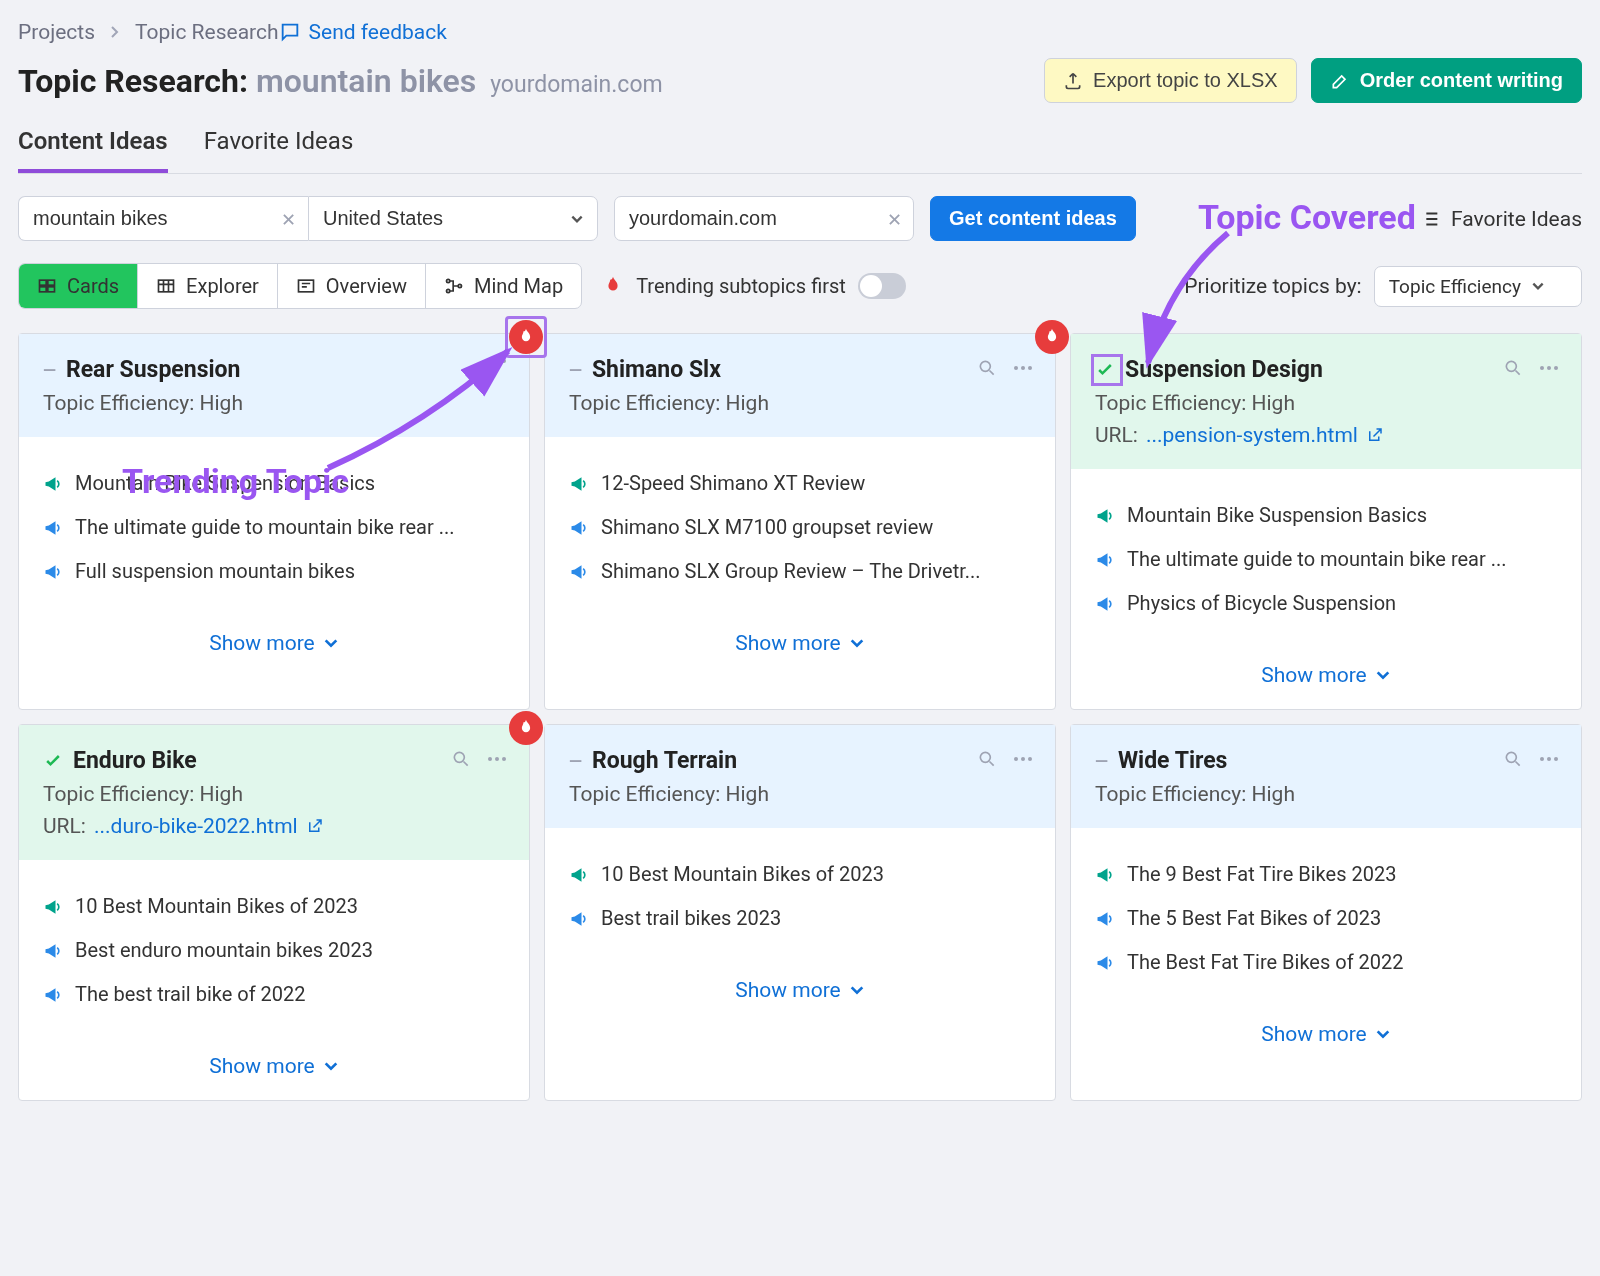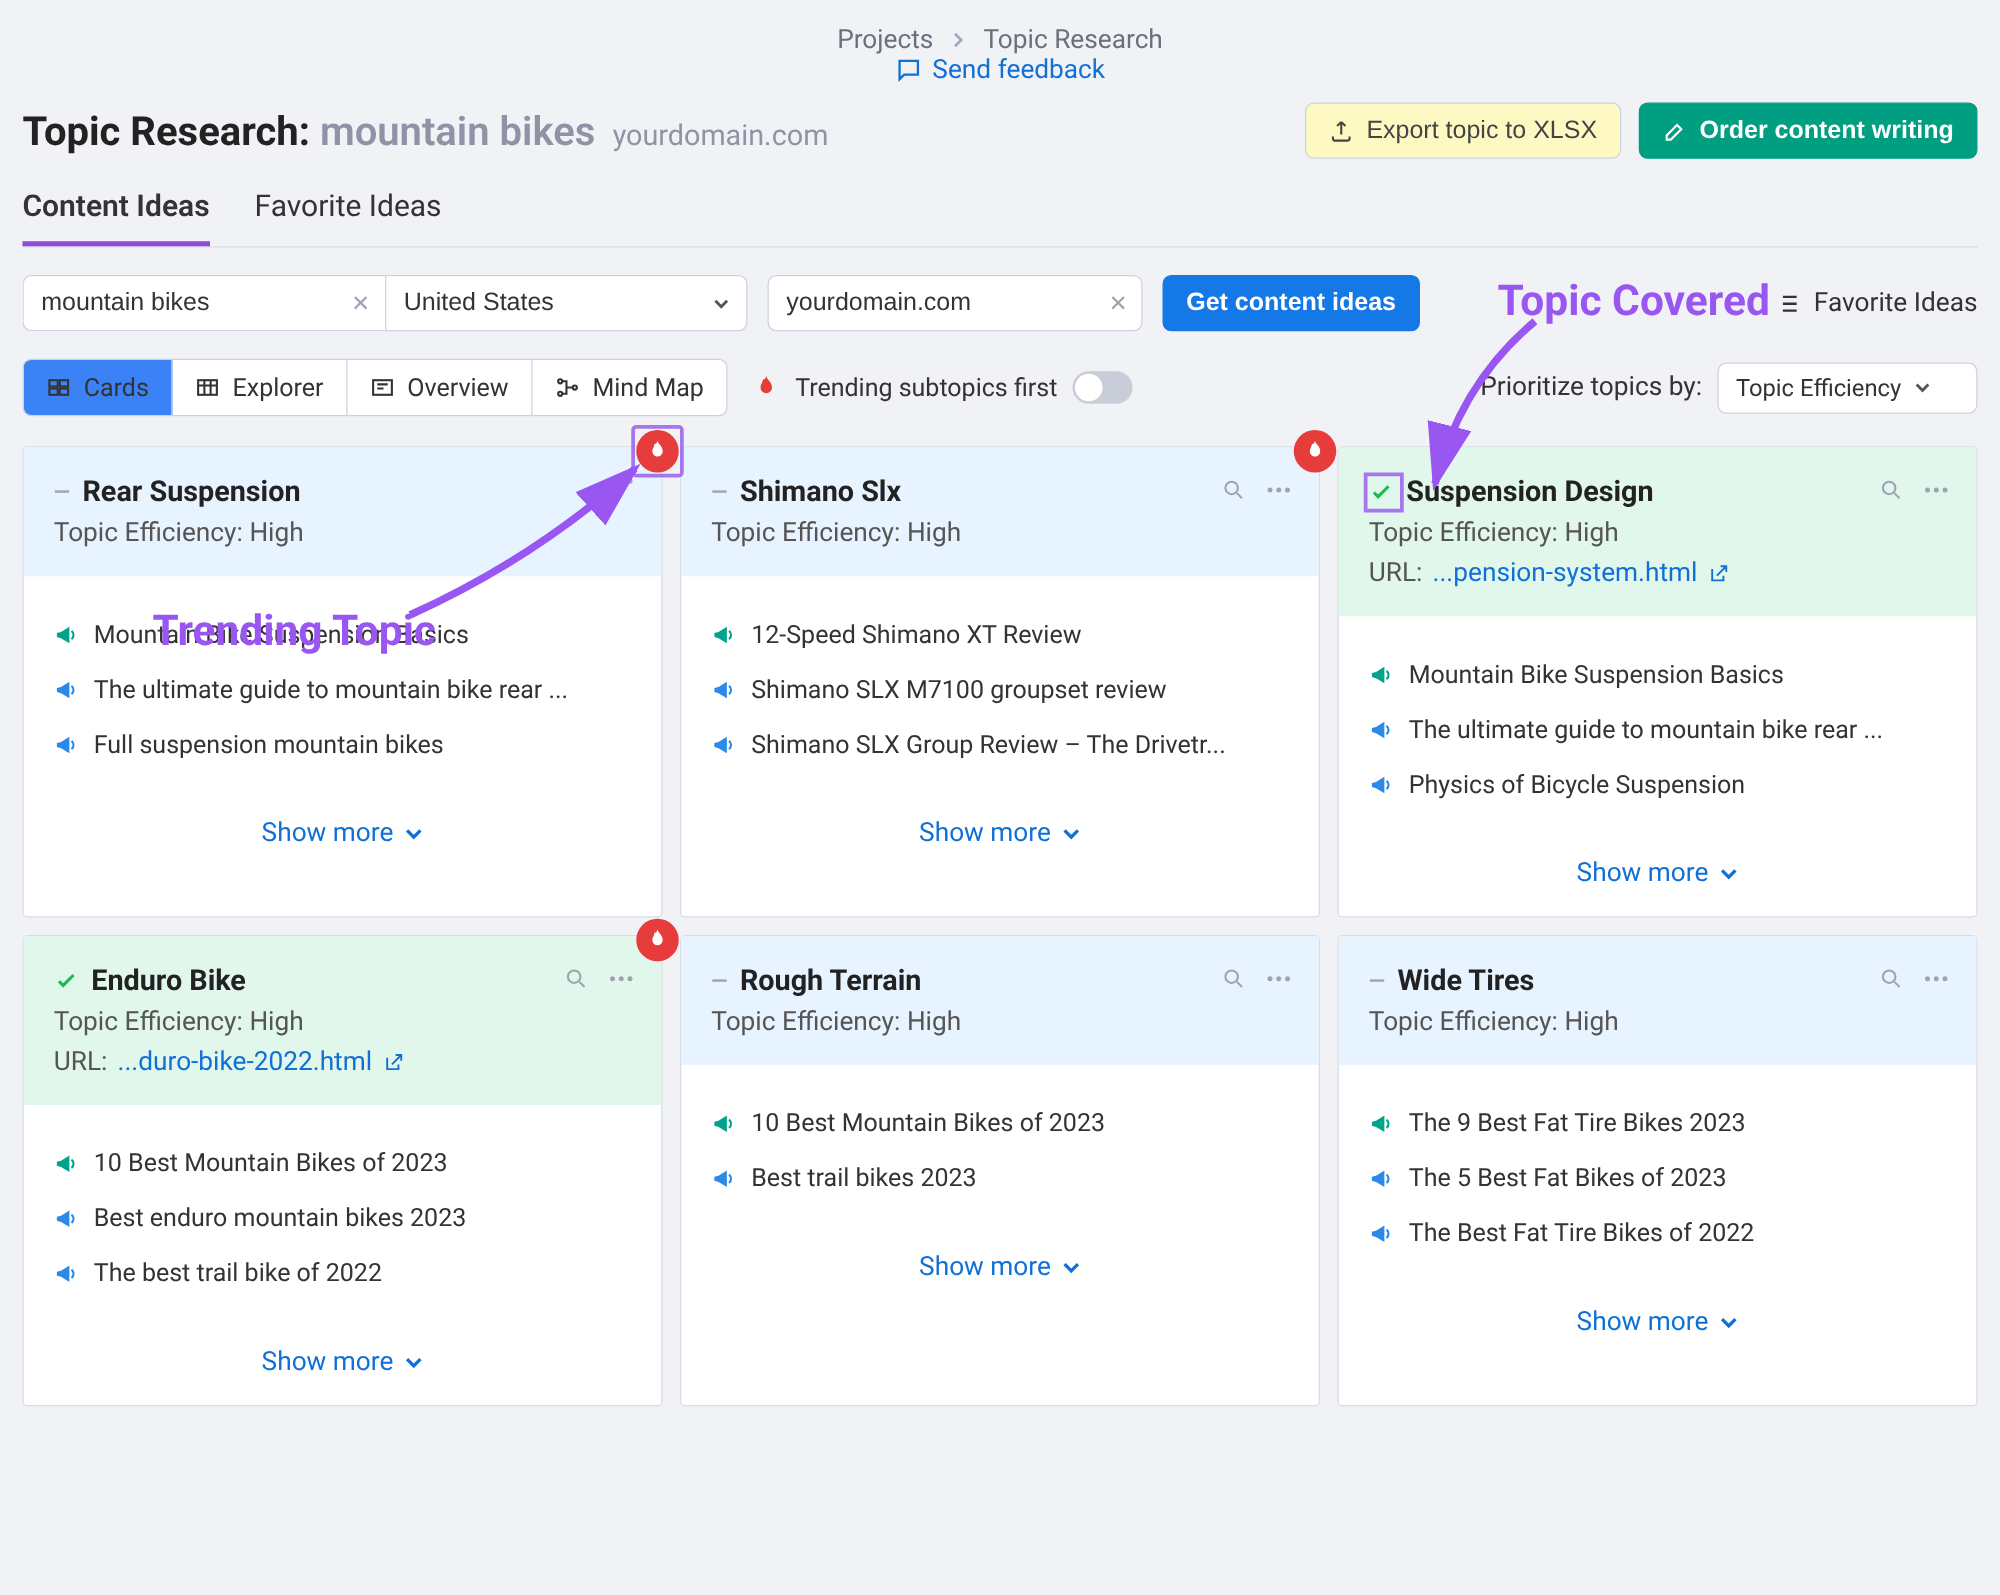--- a/index.html
+++ b/index.html
@@ -1,20 +1,20 @@
 <!DOCTYPE html>
 <html><head>
 <meta charset="utf-8">
 <style>
 * { box-sizing: border-box; margin: 0; padding: 0; }
 body { font-family: -apple-system, BlinkMacSystemFont, "Segoe UI", Roboto, Arial, sans-serif; background: #f1f2f6; color: #333; font-size: 17px; width: 1600px; }
 .page { padding: 20px 18px; }
 
 
-.top-row { display: flex; justify-content: flex-start; align-items: center; margin-bottom: 14px; flex-direction: column; }
+.top-row { display: flex; justify-content: flex-start; align-items: center; margin-bottom: 14px; }
 .breadcrumb { display: flex; gap: 14px; align-items: center; color: #6c6f80; font-size: 21px; }
 .breadcrumb a { color: #6c6f80; text-decoration: none; }
 .chev { color: #a1a5b7; }
 .feedback { color: #1070d6; display: flex; gap: 8px; align-items: center; font-size: 21px; }
 
 
 .title-row { display: flex; justify-content: space-between; align-items: center; margin-bottom: 24px; }
 .title { font-size: 32px; font-weight: 700; color: #222; }
 .title .q { color: #8e93a6; font-weight: 600; }
 .title .dom { color: #8e93a6; font-size: 23px; font-weight: 400; margin-left: 6px; }
@@ -38,21 +38,21 @@
 .clear-x { position: absolute; right: 12px; top: 50%; transform: translateY(-50%); color: #9ea3b3; cursor: pointer; font-size: 18px; }
 .caret-dn { position: absolute; right: 14px; top: 50%; transform: translateY(-50%); }
 .btn.blue { background: #1479e6; color: #fff; border-color: #1479e6; font-weight: 600; }
 .fav-link { margin-left: auto; display: flex; gap: 10px; align-items: center; color: #333; font-size: 21px; }
 
 
 .viewrow { display: flex; align-items: center; gap: 20px; margin-bottom: 24px; }
 .view-pills { display: flex; border: 1px solid #ced2dc; border-radius: 7px; overflow: hidden; background: #fff; }
 .pill { padding: 10px 18px; display: flex; gap: 10px; align-items: center; border-right: 1px solid #ced2dc; cursor: pointer; font-size: 20px; color: #333; }
 .pill:last-child { border-right: none; }
-.pill.active { background: #3b82f6; }
+.pill.active { background: #22c55e; }
 .trending-toggle { display: flex; gap: 12px; align-items: center; font-size: 20px; color: #333; }
 .toggle { width: 48px; height: 26px; background: #c9cdd7; border-radius: 13px; position: relative; }
 .toggle::after { content: ''; position: absolute; width: 22px; height: 22px; background: #fff; border-radius: 50%; top: 2px; left: 2px; }
 .prio { margin-left: auto; display: flex; gap: 12px; align-items: center; font-size: 21px; }
 .select { border: 1px solid #ced2dc; border-radius: 7px; padding: 8px 36px 8px 14px; background: #fff; font-size: 19px; position: relative; display: inline-flex; align-items: center; }
 
 
 .grid { display: grid; grid-template-columns: repeat(3, 1fr); gap: 14px; }
 .card { background: #fff; border: 1px solid #d8dbe2; border-radius: 4px; position: relative; overflow: visible; }
 .card-head { background: #e7f3ff; padding: 22px 24px; position: relative; }

